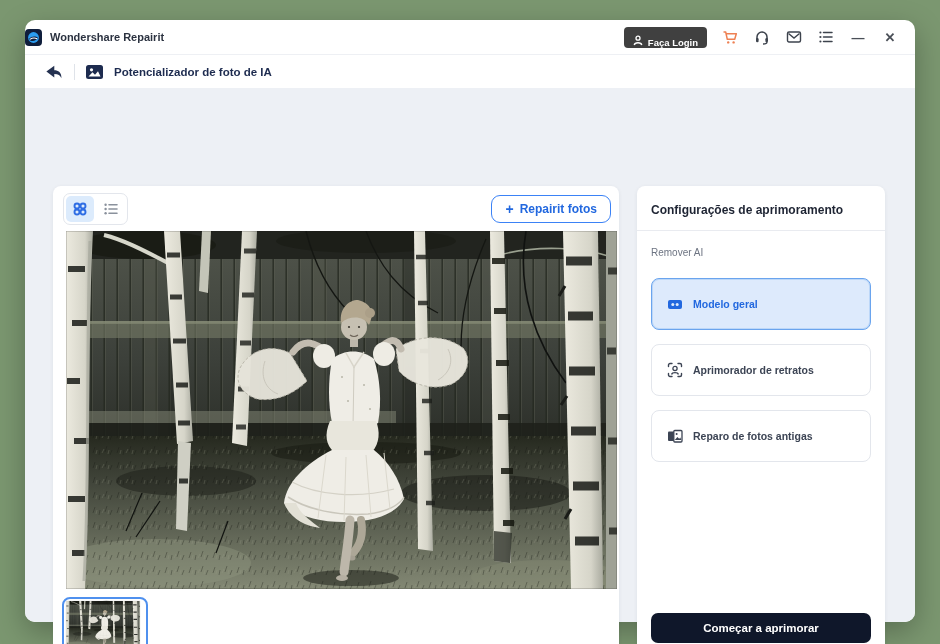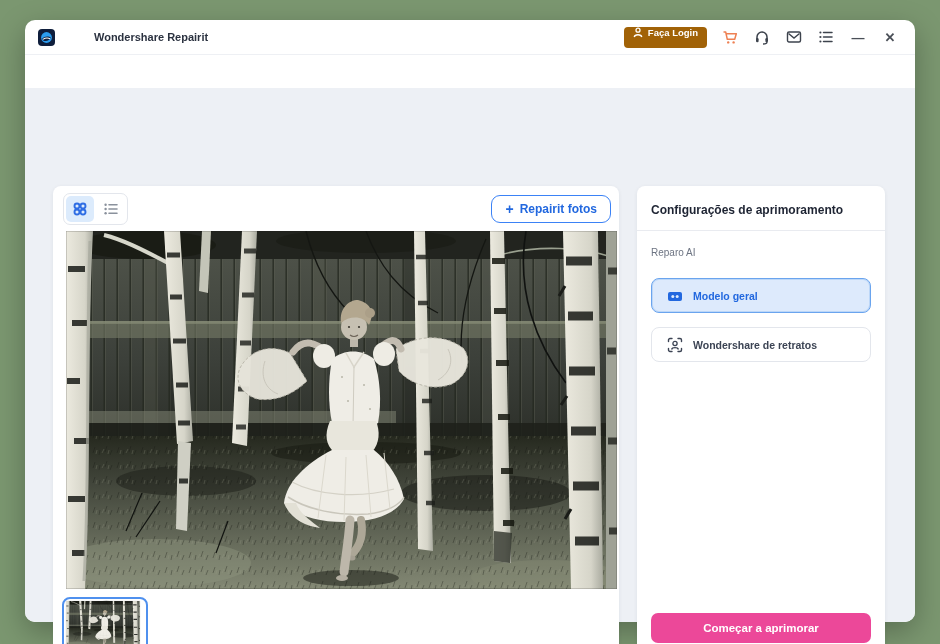--- a/index.html
+++ b/index.html
@@ -2,26 +2,26 @@
 <html><head>
 <meta charset="utf-8">
 <style>
   html,body{margin:0;padding:0;}
   body{width:940px;height:644px;overflow:hidden;font-family:"Liberation Sans",sans-serif;}
   .stage{position:relative;width:940px;height:644px;background:#7b9770;}
   .window{position:absolute;left:25px;top:20px;width:890px;height:602px;background:#ffffff;
           border-radius:10px;box-shadow:0 10px 30px rgba(0,0,0,.28);}
   
   .titlebar{position:absolute;left:0;top:0;right:0;height:35px;display:flex;align-items:center;
-            padding-left:13px;border-bottom:1px solid #eef0f4;box-sizing:border-box;border-radius:10px 10px 0 0;gap:31px;}
+            border-bottom:1px solid #eef0f4;box-sizing:border-box;border-radius:10px 10px 0 0;}
   .logo{width:17px;height:17px;border-radius:4px;background:#0f1e3c;display:flex;align-items:center;justify-content:center;flex:0 0 auto;}
   .brand-name{margin-left:8px;font-size:11px;font-weight:700;color:#2b3240;}
   .tb-right{margin-left:auto;display:flex;align-items:center;gap:14px;padding-right:16px;}
-  .login-btn{display:flex;align-items:flex-start;gap:5px;height:21px;padding:0 9px;border:none;border-radius:4px;
-             background:#a16207;color:#fff;font-size:9.5px;font-weight:700;font-family:inherit;cursor:pointer;}
+  .login-btn{display:flex;align-items:flex-end;gap:5px;height:21px;padding:0 9px;border:none;border-radius:4px;
+             background:#404040;color:#fff;font-size:9.5px;font-weight:700;font-family:inherit;cursor:pointer;}
   .tb-icon{width:18px;height:18px;display:flex;align-items:center;justify-content:center;background:none;border:none;padding:0;cursor:pointer;}
   .glyph-btn{font-size:13px;font-weight:700;color:#4a4f57;line-height:1;}
   
   .navrow{position:absolute;left:0;top:35px;right:0;height:33px;display:flex;align-items:center;padding-left:18px;gap:11px;box-sizing:border-box;background:#fff;}
   .nav-divider{width:1px;height:16px;background:#dfe3e9;}
   .nav-title{font-size:11.5px;font-weight:700;color:#1d2b4f;}
   
   .content{position:absolute;left:0;top:68px;right:0;bottom:0;background:#edf0f5;border-radius:0 0 10px 10px;}
   .panel{position:absolute;background:#fff;border-radius:8px;box-shadow:0 1px 4px rgba(30,40,60,.07);}
   .panel-left{left:28px;top:98px;width:566px;height:474px;}
@@ -39,25 +39,25 @@
   .photo-viewer{position:absolute;left:13px;top:45px;width:551px;height:358px;overflow:hidden;background:#3a3e38;}
   .photo-viewer svg{display:block;}
   .thumb{position:absolute;left:9px;top:411px;width:78px;height:51px;border:2px solid #4f90ee;border-radius:8px;
          padding:2px;background:#fff;cursor:pointer;}
   .thumb svg{display:block;border-radius:4px;}
   
   .sb-title{position:absolute;left:14px;top:17px;font-size:12px;font-weight:700;color:#1e2433;}
   .sb-divider{position:absolute;left:0;right:0;top:44px;height:1px;background:#e9ebf0;}
   .sb-section{position:absolute;left:14px;top:61px;font-size:10px;color:#6d7482;}
   .models{position:absolute;left:14px;top:92px;width:220px;display:flex;flex-direction:column;gap:14px;}
-  .model-btn{height:35px;border:1px solid #e3e6ec;border-radius:8px;background:#fff;display:flex;align-items:center;
+  .model-btn{height:52px;border:1px solid #e3e6ec;border-radius:8px;background:#fff;display:flex;align-items:center;
              color:#3c4454;font-size:10.5px;font-weight:700;font-family:inherit;cursor:pointer;text-align:left;padding:0;}
   .model-btn .m-icon{width:17px;height:17px;margin:0 10px 0 14px;display:flex;align-items:center;justify-content:center;}
   .model-btn.selected{border:1px solid #6aa4ee;background:#ddeafc;color:#2268df;box-shadow:0 0 0 1px #bcd7f8 inset;}
-  .cta-btn{position:absolute;left:14px;top:427px;width:220px;height:30px;border:none;border-radius:7px;background:#ec4899;
+  .cta-btn{position:absolute;left:14px;top:427px;width:220px;height:30px;border:none;border-radius:7px;background:#0f172a;
            color:#fff;font-size:11.5px;font-weight:700;font-family:inherit;cursor:pointer;}
   svg{overflow:visible;}
 </style>
 </head>
 <body>
 
 <svg width="0" height="0" style="position:absolute">
   <defs>
     <linearGradient id="gFence" x1="0" y1="0" x2="0" y2="1">
       <stop offset="0" stop-color="#4d5148"></stop>
@@ -238,20 +238,36 @@
               <circle cx="2.4" cy="7" r="1.1" fill="#3d434d"></circle>
               <circle cx="2.4" cy="11.5" r="1.1" fill="#3d434d"></circle>
             <path d="M5.5,2.5 H14 M5.5,7 H14 M5.5,11.5 H14" stroke="#3d434d" stroke-width="1.5" stroke-linecap="round"></path>
           </svg>
         </button>
         <button class="tb-icon glyph-btn">—</button>
         <button class="tb-icon glyph-btn">✕</button>
       </div>
     </div>
 
+    <div class="navrow">
+      <button class="tb-icon" style="width:20px;height:18px;">
+        <svg width="19" height="16" viewBox="0 0 24 20">
+          <path d="M13,2 L3,9.5 L13,17 L13,12.6 C18,12.6 20.8,14.5 22,18 C22.4,10.8 18,7.9 13,7.9 Z" fill="#243150"></path>
+        </svg>
+      </button>
+      <span class="nav-divider"></span>
+      <span style="display:flex;">
+        <svg width="17" height="14" viewBox="0 0 17 14">
+          <rect x="0" y="0" width="17" height="14" rx="2.5" fill="#1d2b4f"></rect>
+          <circle cx="5.5" cy="4.8" r="1.6" fill="#fff"></circle>
+          <path d="M2.5,11.5 L6.5,7.3 L9,9.8 L12,6.2 L14.5,11.5 Z" fill="#fff"></path>
+        </svg>
+      </span>
+      <span class="nav-title">Potencializador de foto de IA</span>
+    </div>
 
     <div class="content">
 
       <div class="panel panel-left">
         <div class="toolbar">
           <div class="view-toggle">
             <button class="vt-btn selected">
               <svg width="16" height="16" viewBox="0 0 16 16">
                 <circle cx="5" cy="5" r="2.5" stroke="#2e6de4" stroke-width="1.9" fill="none"></circle>
                 <circle cx="11" cy="5" r="2.5" stroke="#2e6de4" stroke-width="1.9" fill="none"></circle>
@@ -284,21 +300,21 @@
         <div class="thumb" title="Black and white photo of a barefoot woman dancing in a white ruffled dress, arms spread holding a lace shawl, among birch trunks in front of a dark wooden plank fence">
           <svg width="74" height="47" viewBox="0 0 551 358" preserveAspectRatio="none">
               <use href="#photoScene"></use>
             </svg>
         </div>
       </div>
 
       <div class="panel panel-right">
         <div class="sb-title">Configurações de aprimoramento</div>
         <div class="sb-divider"></div>
-        <div class="sb-section">Reparo AI</div>
+        <div class="sb-section">Remover AI</div>
 
         <div class="models">
           <button class="model-btn selected">
             <span class="m-icon">
               <svg width="16" height="16" viewBox="0 0 16 16">
                 <rect x="1" y="4" width="14" height="9" rx="2" fill="#2268df"></rect>
                 <circle cx="5.8" cy="8.5" r="1.5" fill="#ddeafc"></circle>
                 <circle cx="10.2" cy="8.5" r="1.5" fill="#ddeafc"></circle>
               </svg>
             </span>
@@ -306,23 +322,34 @@
           </button>
 
           <button class="model-btn">
             <span class="m-icon">
               <svg width="16" height="16" viewBox="0 0 16 16">
                 <path d="M1.5,4.5 V3 a1.5,1.5 0 0 1 1.5,-1.5 h2 M11,1.5 h2 A1.5,1.5 0 0 1 14.5,3 v1.5 M14.5,11.5 V13 a1.5,1.5 0 0 1 -1.5,1.5 h-2 M5,14.5 H3 A1.5,1.5 0 0 1 1.5,13 v-1.5" stroke="#3c4454" stroke-width="1.4" fill="none" stroke-linecap="round"></path>
                 <circle cx="8" cy="6.5" r="2.1" stroke="#3c4454" stroke-width="1.3" fill="none"></circle>
                 <path d="M4.6,12.5 C5.2,10 10.8,10 11.4,12.5" stroke="#3c4454" stroke-width="1.3" fill="none"></path>
               </svg>
             </span>
-            <span>Wondershare de retratos</span>
+            <span>Aprimorador de retratos</span>
           </button>
 
+          <button class="model-btn">
+            <span class="m-icon">
+              <svg width="16" height="16" viewBox="0 0 16 16">
+                <rect x="1" y="3.5" width="7.5" height="9.5" rx="1" fill="#3c4454"></rect>
+                <rect x="6.8" y="2.5" width="8.2" height="11.5" rx="1" fill="#ffffff" stroke="#3c4454" stroke-width="1.3"></rect>
+                <circle cx="9.6" cy="6" r="1" fill="#3c4454"></circle>
+                <path d="M7.8,12 L10.4,9 L12.2,10.8 L13.4,9.6 L14.2,12 Z" fill="#3c4454"></path>
+              </svg>
+            </span>
+            <span>Reparo de fotos antigas</span>
+          </button>
 
         </div>
 
         <button class="cta-btn">Começar a aprimorar</button>
       </div>
 
     </div>
   </div>
 </div>
 

